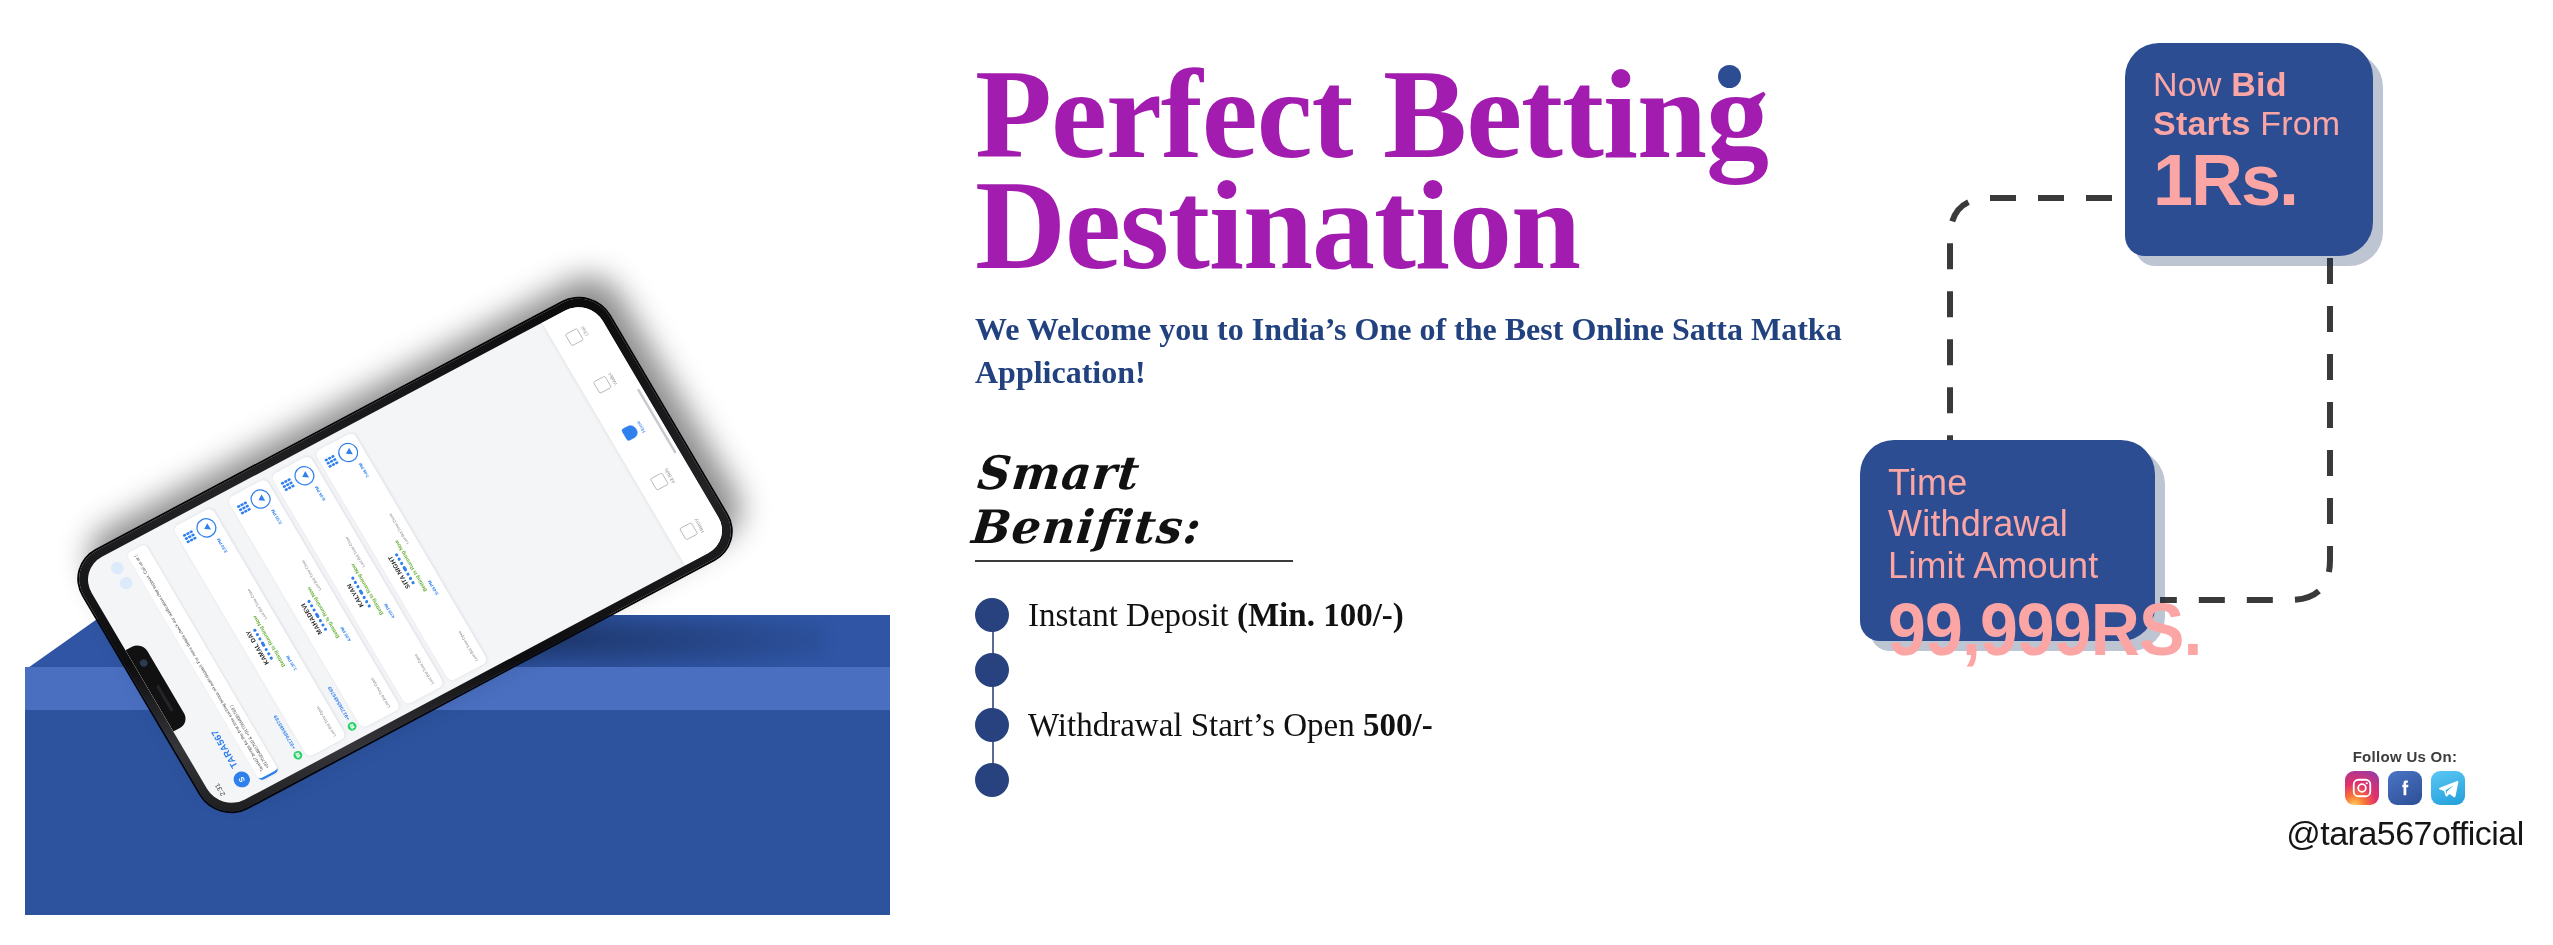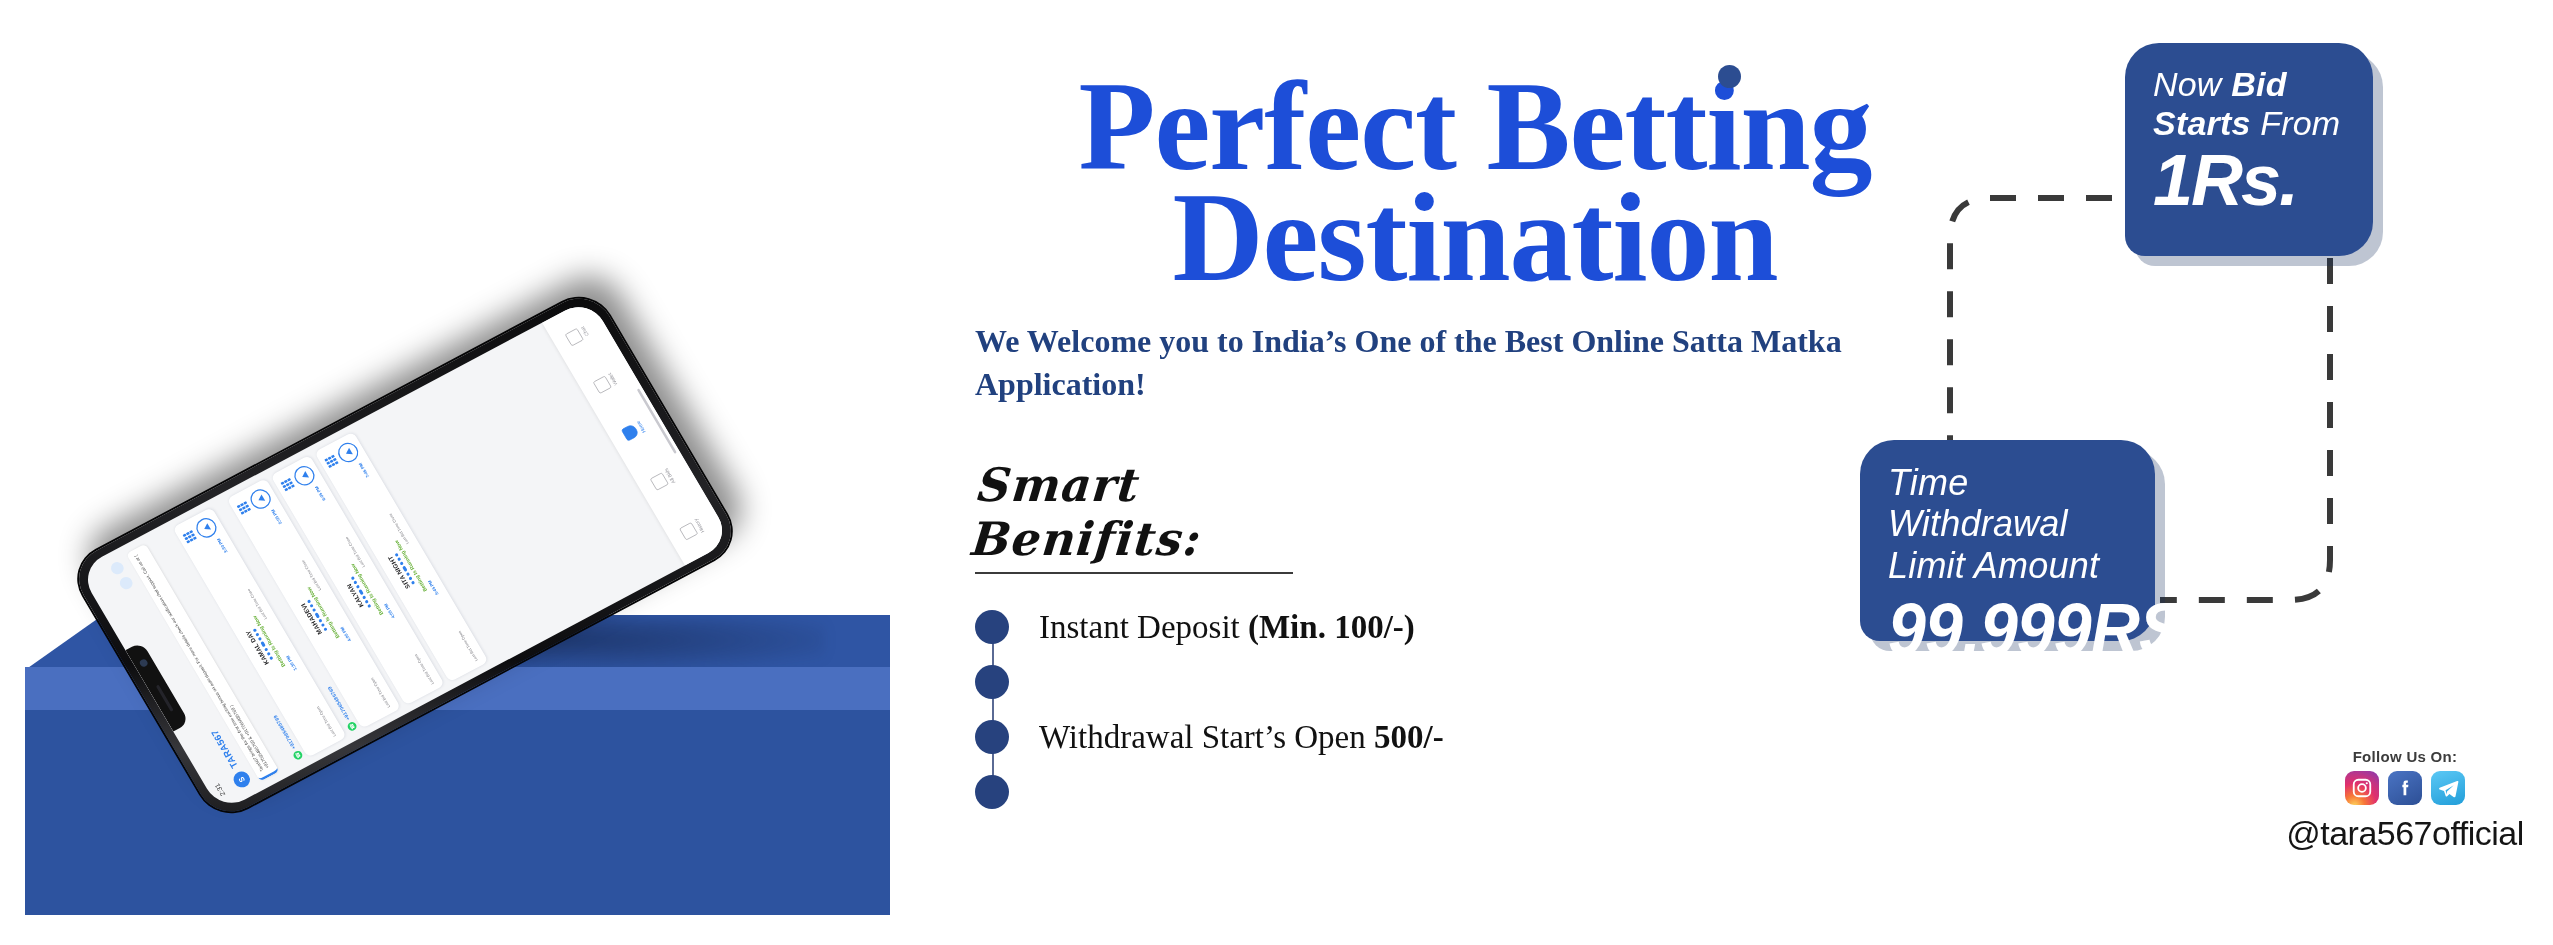--- a/index.html
+++ b/index.html
@@ -104,53 +104,53 @@
   .tab{display:flex;flex-direction:column;align-items:center;gap:4px;font-family:"Liberation Sans",sans-serif;font-size:8px;color:#9a9aa0;}
   .tab.on{color:#2f80ed;}
   .tab-ic{width:20px;height:20px;border:1.6px solid currentColor;border-radius:3px;}
   .tab.on .tab-ic{background:#2f80ed;border-color:#2f80ed;border-radius:4px 4px 10px 10px;}
   .homebar{position:absolute;left:50%;transform:translateX(-50%);bottom:5px;width:120px;height:4px;border-radius:3px;background:#c9c9cf;}
 
   
   .copy{position:absolute;left:975px;top:60px;width:1000px;}
   .h1{
     font-family:"Liberation Serif", serif;
-    font-size:126px;line-height:.88;color:#1d4ed8;letter-spacing:-1px;margin:12px;white-space:nowrap;text-align:center;
+    font-size:126px;line-height:.88;color:#a21caf;letter-spacing:-1px;margin:0;white-space:nowrap;
   }
   .h1 .bold{font-weight:bold;}
   .h1 .l2{display:block;}
   .tittle{
     position:absolute;left:743px;top:5px;width:23px;height:23px;border-radius:50%;background:#2c4d91;
   }
   .sub{
     margin-top:26px;font-family:"Liberation Serif", serif;font-weight:bold;
     font-size:32px;line-height:1.35;color:#21417f;
   }
 
   .benifits-h{position:relative;margin-top:52px;width:330px;}
   .benifits-h .script{
     font-family:"DejaVu Serif", serif;font-style:italic;font-weight:bold;
     font-size:46px;color:#111;letter-spacing:1px;transform:skewX(-6deg);display:inline-block;
   }
   .benifits-rule{width:318px;height:1.5px;background:#3b3b3b;margin-top:6px;}
 
   .blist{margin-top:26px;position:relative;padding-left:0;}
   .blist .spine{position:absolute;left:17px;top:22px;bottom:24px;width:2px;background:#5a6a94;}
-  .brow{display:flex;align-items:center;gap:30px;height:55px;position:relative;text-align:right;}
+  .brow{display:flex;align-items:center;gap:19px;height:55px;position:relative;text-align:right;}
   .bdot{width:34px;height:34px;border-radius:50%;background:#27427e;flex:none;position:relative;z-index:2;}
   .btext{font-family:"Liberation Serif", serif;font-size:33px;color:#111;white-space:nowrap;}
   .btext b{font-weight:bold;}
 
   
   .right{position:absolute;left:1860px;top:0;width:693px;height:945px;}
 
   .dash-svg{position:absolute;left:0;top:0;width:693px;height:945px;}
 
   .badge{
-    position:absolute;color:#ffffff;box-shadow:10px 10px 0 rgba(22,45,94,.28);font-style:italic;
+    position:absolute;color:#fca5a5;box-shadow:10px 10px 0 rgba(22,45,94,.28);
   }
   .badge-inner{position:relative;z-index:2;}
   .badge-1{
     left:265px;top:43px;width:248px;height:213px;
     background:#2c4d91;border-radius:34px 34px 34px 20px;padding:22px 22px 0 28px;box-sizing:border-box;
   }
   .badge-2{
     left:0px;top:440px;width:295px;height:201px;
     background:#2c4d91;border-radius:34px 34px 34px 20px;padding:22px 20px 0 28px;box-sizing:border-box;
   }

